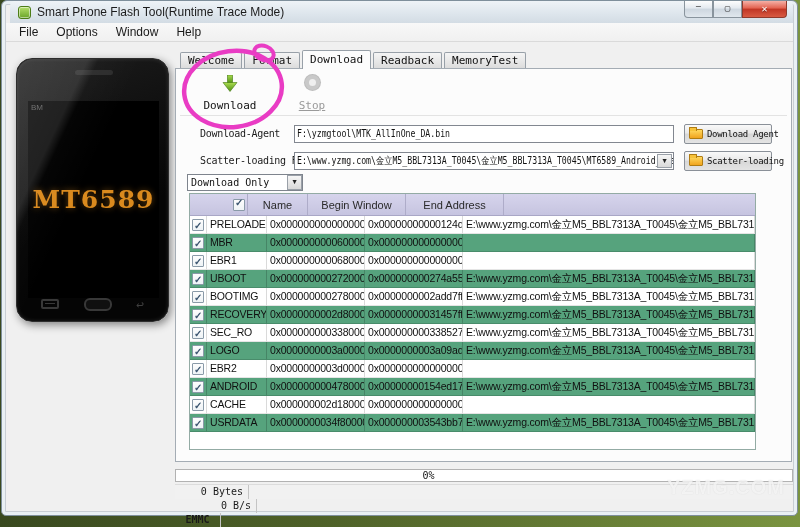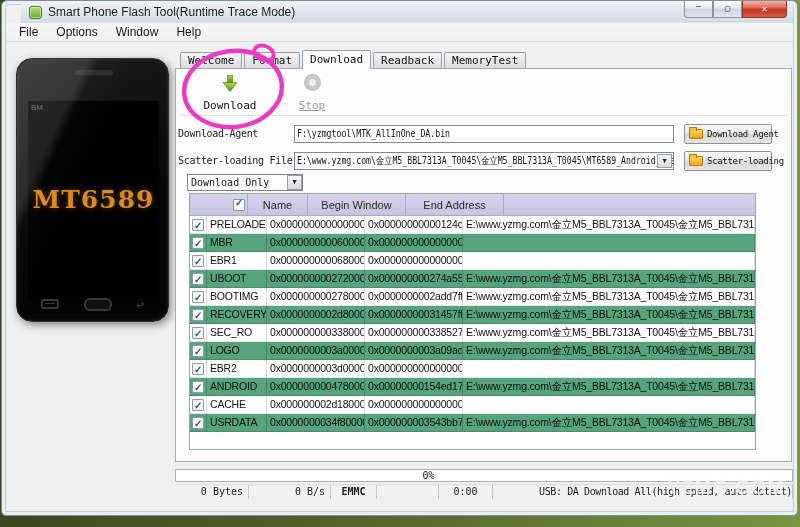--- a/index.html
+++ b/index.html
@@ -11,21 +11,21 @@
   }
   
   .window {
     position:absolute; left:1px; top:0; width:797px; height:516px;
     background:#f0f0f0;
     border:1px solid #7e8f9b;
     border-radius:6px 6px 5px 5px;
     box-shadow: inset 0 0 0 3px rgba(235,241,246,.95), inset 0 0 0 4px rgba(150,165,178,.45);
   }
   .titlebar {
-    position:absolute; left:19px; top:0; right:4px; height:22px;
+    position:absolute; left:8px; top:0; right:4px; height:22px;
     display:flex; align-items:center; padding-left:8px;
     font-family:"Liberation Sans", sans-serif; font-size:12px; color:#1c1c1c;
     background:linear-gradient(#eef3f7,#dde5ec 60%,#d3dce4);
     border-radius:5px 5px 0 0;
   }
   .app-icon {
     width:13px; height:13px; margin-right:6px; flex:0 0 auto;
     background:linear-gradient(#b5e06a,#6aa428);
     border:1px solid #4c7d17; border-radius:3px;
     box-shadow: inset 0 0 0 1px rgba(255,255,255,.5);
@@ -102,21 +102,21 @@
   .tool-btn { position:absolute; top:4px; width:72px; height:40px; display:flex; flex-direction:column; align-items:center; justify-content:space-between; padding:2px 0 1px; }
   .tool-btn .tlabel { font-size:11px; color:#111; }
   .tool-btn.disabled .tlabel { color:#9a9a9a;text-decoration:underline; }
   .btn-download { left:18px; }
   .btn-stop { left:100px; }
   .stop-icon { width:15px; height:15px; border-radius:50%; background:#efefef; border:4px solid #c9c9c9; box-shadow:0 0 0 1px #bdbdbd; }
   .toolbar-sep { position:absolute; left:4px; right:4px; top:46px; border-top:1px solid #e3e3e3; }
   
   .frow { position:absolute; left:0; width:100%; height:20px; }
   .frow-da { top:55px; } .frow-sc { top:82px; }
-  .flabel { position:absolute; left:2px; top:4px; font-size:10px; letter-spacing:-0.3px; color:#1a1a1a; white-space:nowrap; }
+  .flabel { position:absolute; left:24px; top:4px; font-size:10px; letter-spacing:-0.3px; color:#1a1a1a; white-space:nowrap; }
   .fbox {
     position:absolute; left:118px; top:1px; width:380px; height:18px;
     background:#fff; border:1px solid #828790;
     font-size:10px; line-height:16px; color:#111;
     padding:0 2px; overflow:hidden; white-space:nowrap;
   }
   .fbox .ftext { display:inline-block; transform:scaleX(.82); transform-origin:left center; white-space:nowrap; }
   .combo-arrow {
     position:absolute; right:1px; top:1px; width:15px; height:14px;
     background:linear-gradient(#f6f6f6,#d9d9d9); border:1px solid #9aa0a8;
@@ -162,21 +162,21 @@
   .checkbox::after { content:"✓"; position:absolute; left:1px; top:-3px; font-size:10px; font-weight:bold; color:#39536e; }
   
   .progress {
     position:absolute; left:169px; top:427px; width:618px; height:13px;
     background:#fff; border:1px solid #b2b2b2; font-size:10px; color:#111;
   }
   .progress .plabel { position:absolute; left:40%; top:0; line-height:12px; }
   .statusbar {
     position:absolute; left:169px; top:442px; width:618px; height:15px;
     display:flex; background:#f1f1f1; border-top:1px solid #dcdcdc;
-    font-size:10px; color:#1a1a1a;
+    font-size:10px; color:#1a1a1a;flex-direction:column;
   }
   .scell { border-right:1px solid #c4c4c4; line-height:14px; white-space:nowrap; overflow:hidden; flex:0 0 auto;text-align:right; }
   .s-bytes { width:74px; text-align:right; padding-right:5px; }
   .s-speed { width:82px; text-align:right; padding-right:5px; }
   .s-emmc  { width:46px; text-align:center; font-weight:bold; }
   .s-gap   { width:62px; }
   .s-time  { width:54px; text-align:center; }
   .s-usb   { flex:1 1 auto; padding-left:5px; letter-spacing:-0.4px; }
   
   .annotation { position:absolute; left:169px; top:39px; width:150px; height:96px; z-index:9; pointer-events:none; }

